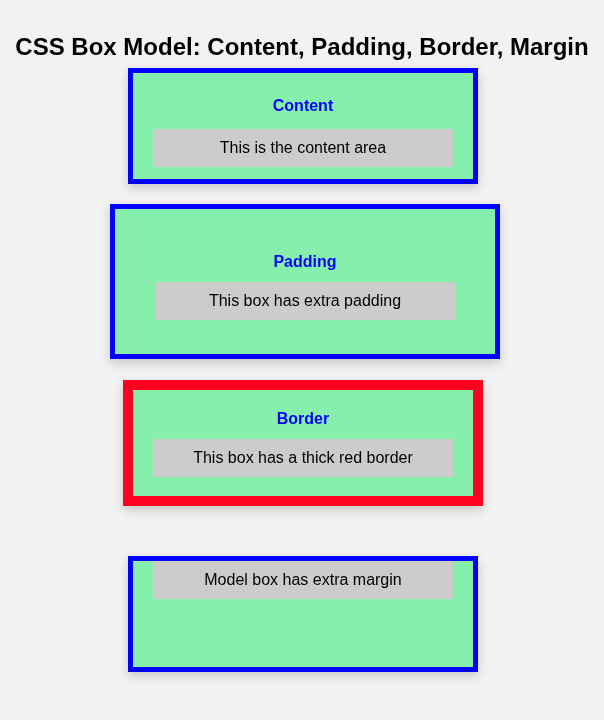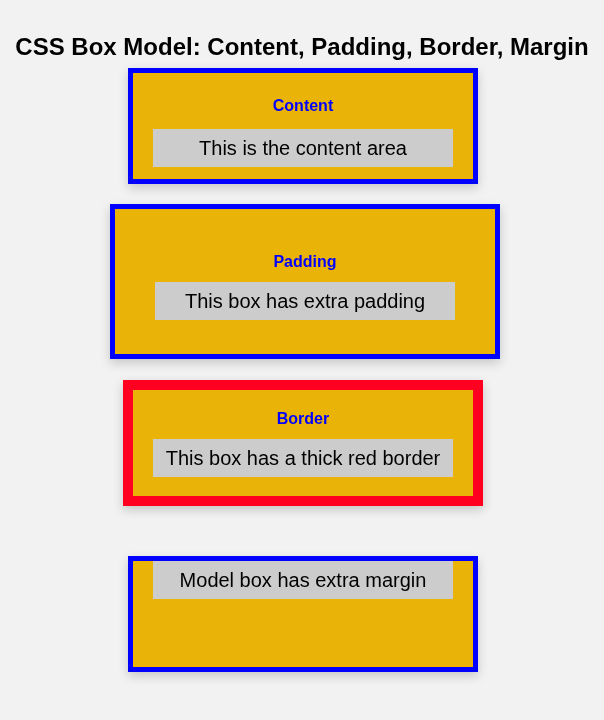--- a/index.html
+++ b/index.html
@@ -9,30 +9,30 @@
       font-family: "Liberation Sans", sans-serif;
       position: relative;
     }
     .page-title {
       position: absolute; left: 0; width: 604px; top: 32px;
       text-align: center; font-size: 24px; font-weight: bold; color: #000;
       margin: 0; line-height: 30px;
     }
     .box {
       position: absolute; box-sizing: border-box;
-      background: #eab308;
+      background: #86efac;
       box-shadow: 0 4px 10px rgba(0,0,0,0.18);
       text-align: center;
     }
     .box h2 {
       margin: 0; font-size: 16px; font-weight: bold; line-height: 20px;
     }
     .content-area {
       background: #cccccc; color: #000;
-      font-size: 20px; line-height: 38px; height: 38px;
+      font-size: 16px; line-height: 38px; height: 38px;
       width: 300px; margin: 0 auto;
     }
     #box-content { left: 128px; top: 68px; width: 350px; height: 116px; border: 5px solid #0000ff; }
     #box-content h2 { margin-top: 23px; margin-bottom: 13px; }
     #box-padding { left: 110px; top: 204px; width: 390px; height: 155px; border: 5px solid #0000ff; }
     #box-padding h2 { margin-top: 43px; margin-bottom: 10px; }
     #box-border { left: 123px; top: 380px; width: 360px; height: 126px; border: 10px solid #ff0020; }
     #box-border h2 { margin-top: 19px; margin-bottom: 10px; }
     #box-margin { left: 128px; top: 556px; width: 350px; height: 116px; border: 5px solid #0000ff; }
     #box-margin h2 { margin-top: 23px; margin-bottom: 10px; }

